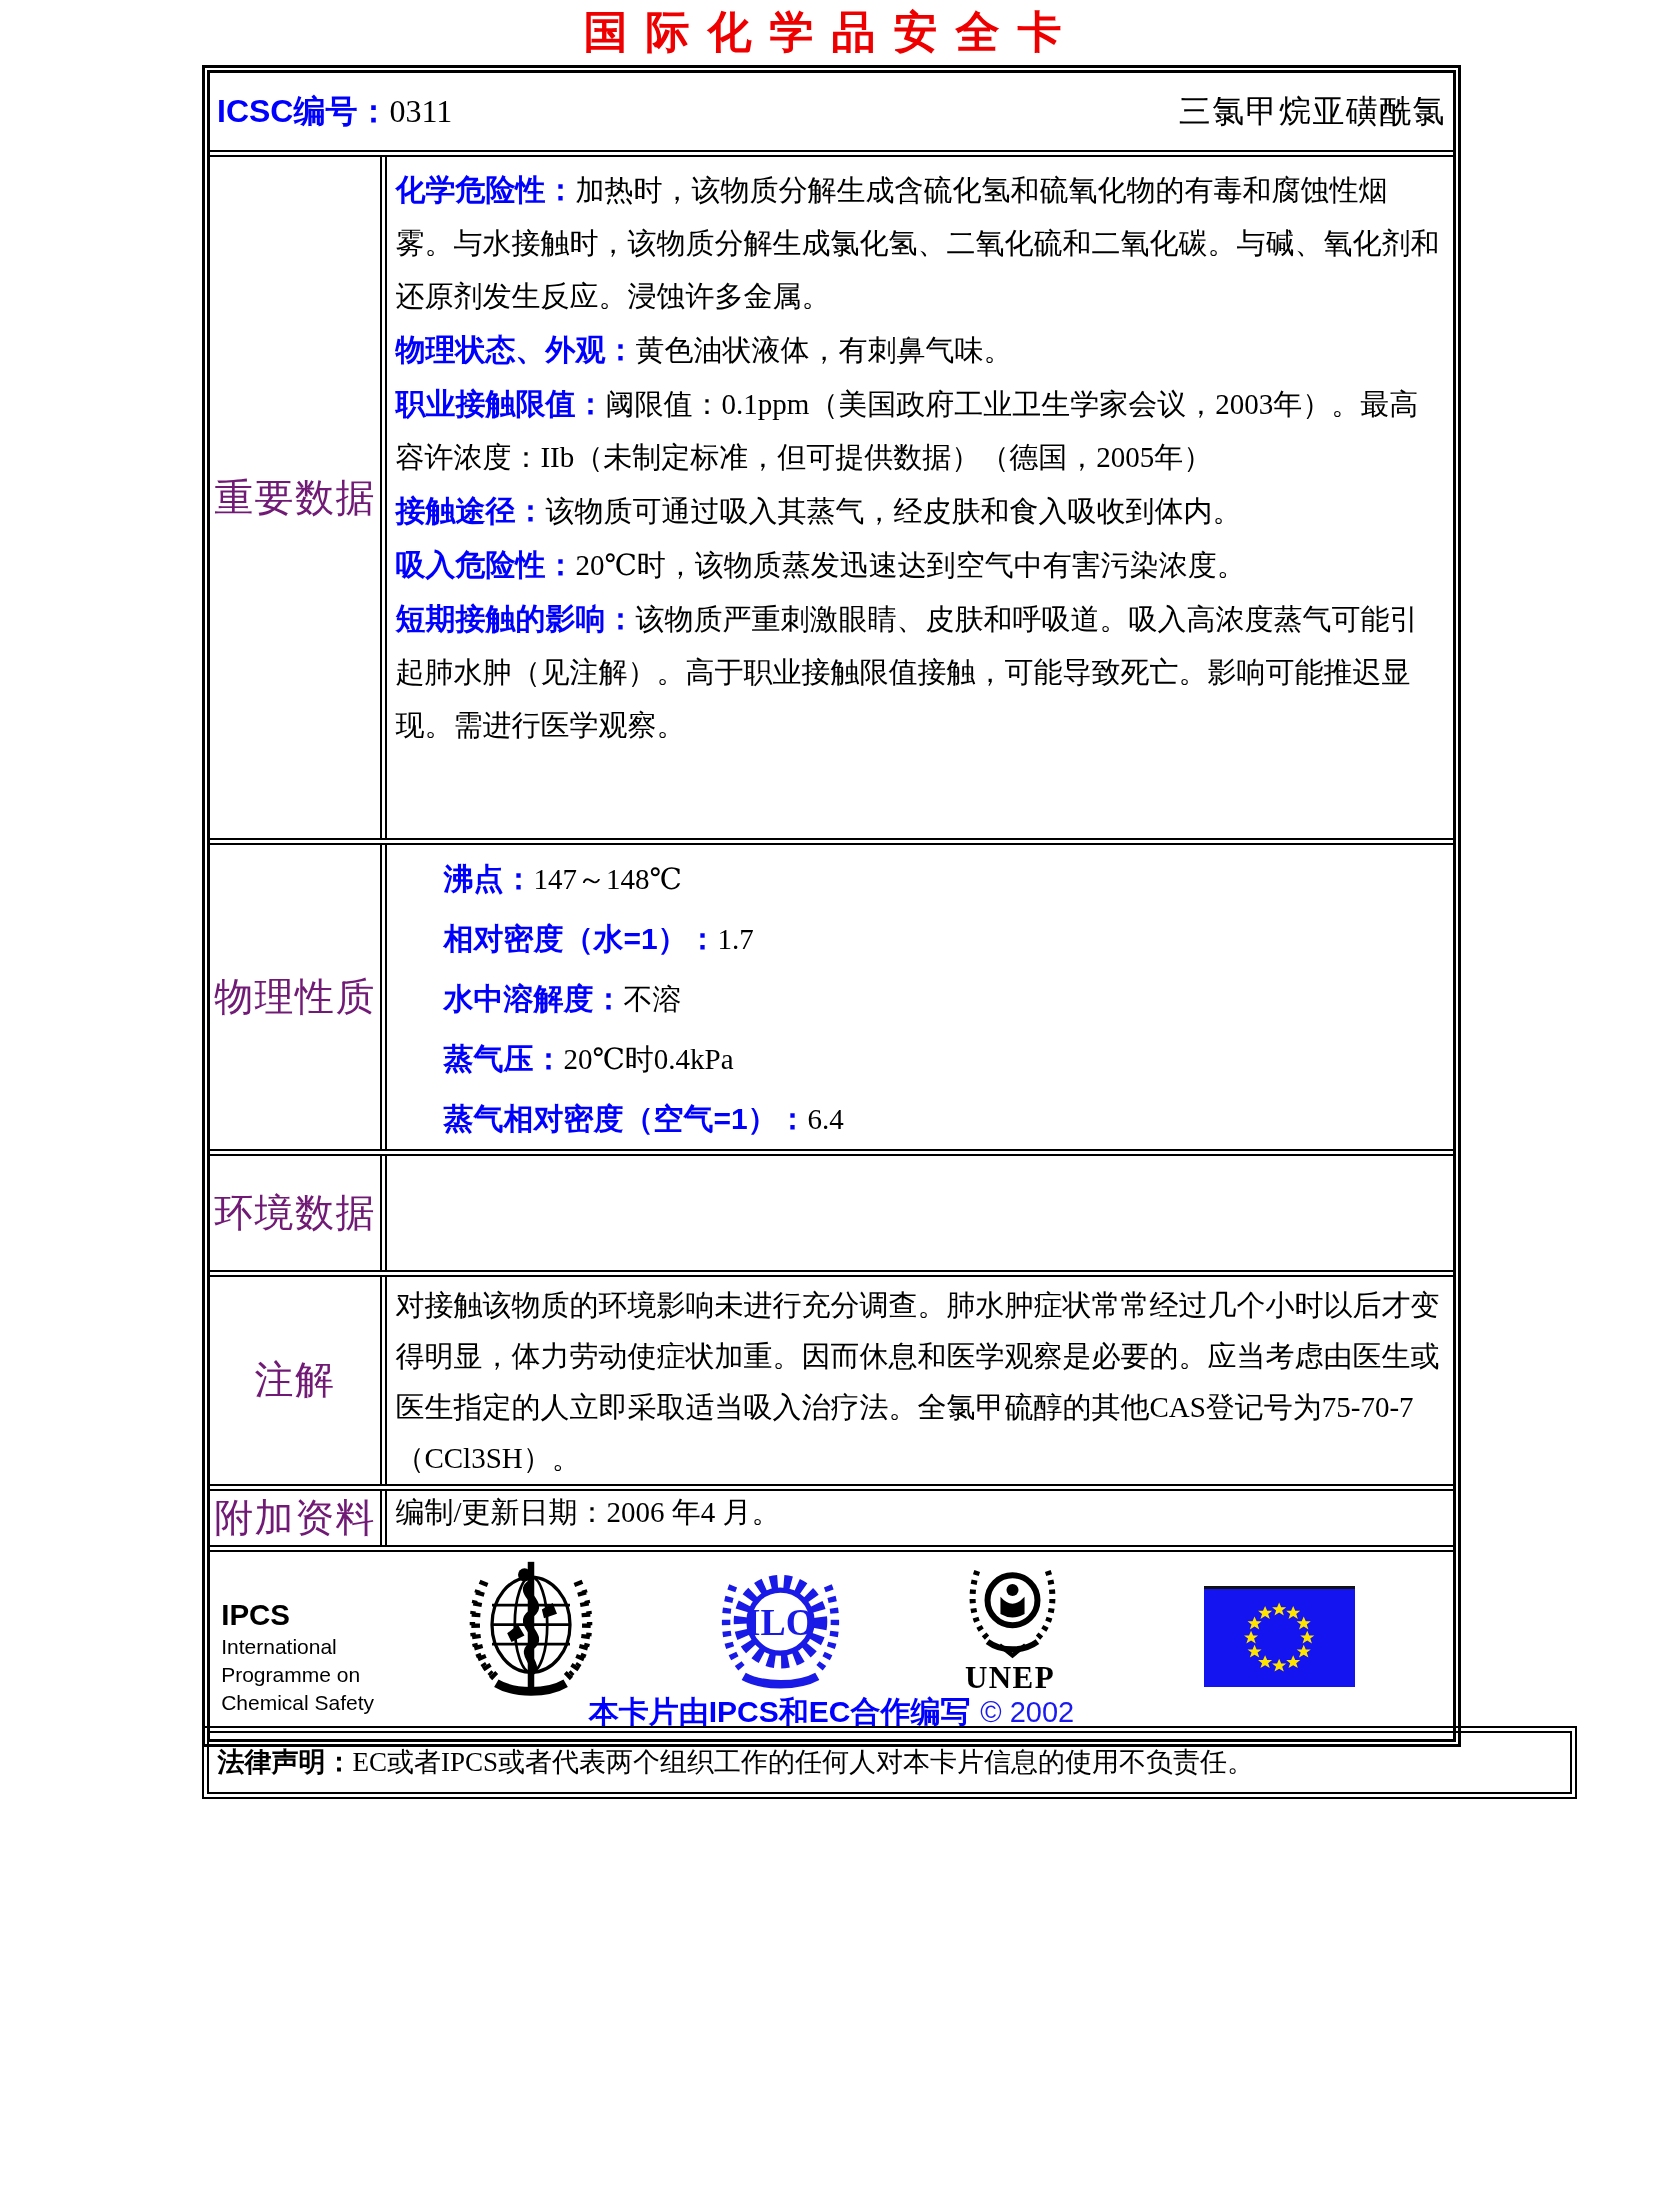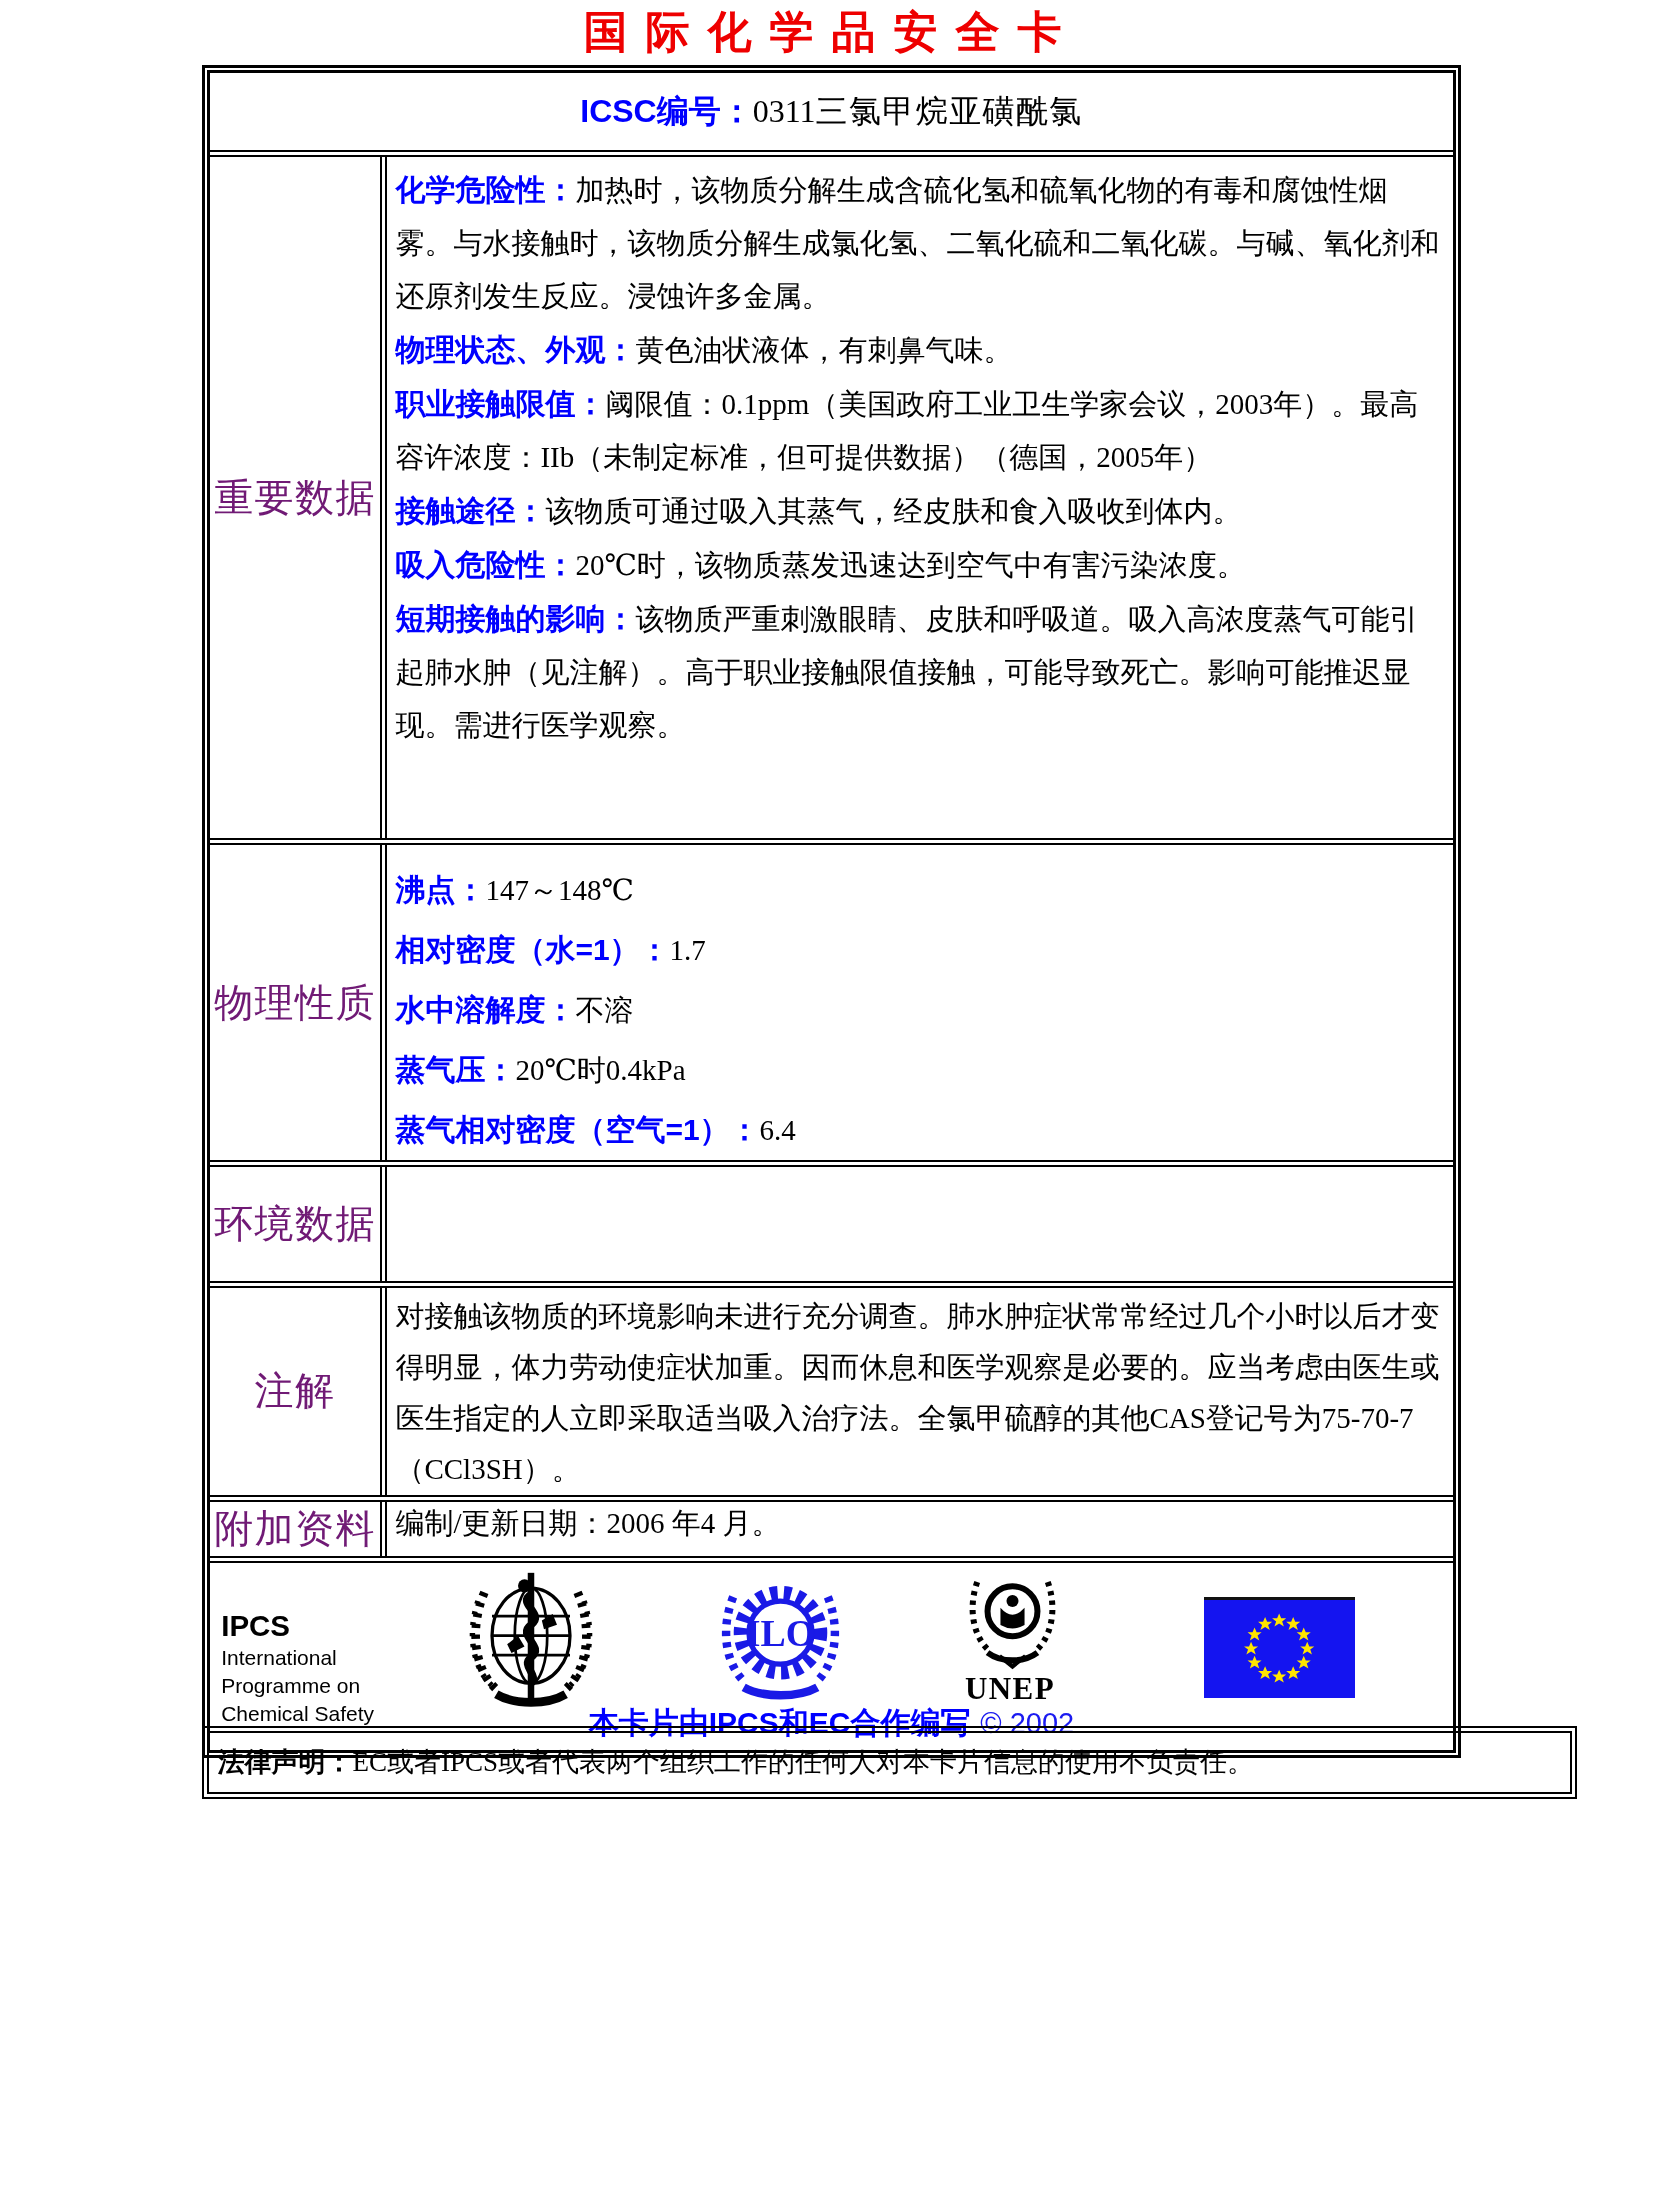--- a/index.html
+++ b/index.html
@@ -5,35 +5,35 @@
   html,body{margin:0;padding:0;background:#ffffff;}
   .page{position:relative;width:1663px;height:2205px;background:#ffffff;overflow:hidden;
         font-family:"Liberation Serif","DejaVu Serif",serif;color:#000;}
   .title{position:absolute;left:202px;top:2.8px;width:1259px;text-align:center;
          font-family:"Liberation Serif","DejaVu Serif",serif;
          font-weight:bold;font-size:44px;letter-spacing:18px;color:#ee0000;white-space:nowrap;}
   .card{position:absolute;left:202px;top:65px;width:1259px;box-sizing:border-box;
         border:8.4px double #000;background:#fff;}
   .row{display:flex;box-sizing:border-box;}
   .row + .row{border-top:7px double #000;}
-  .header-row{min-height:77px;align-items:center;justify-content:center;
+  .header-row{min-height:77px;align-items:center;justify-content:space-between;
               padding:15px 7px;font-size:32px;}
   .hleft{white-space:nowrap;}
   .hnum{font-family:"Liberation Serif","DejaVu Serif",serif;color:#000;}
   .hright{font-size:32px;letter-spacing:1.4px;}
   .blue{color:#0000ff;font-family:"Liberation Sans","DejaVu Sans",sans-serif;font-weight:bold;}
   .label-cell{flex:0 0 170px;display:flex;align-items:center;justify-content:center;
               border-right:7px double #000;color:#701a75;
               font-family:"Liberation Sans","DejaVu Sans",sans-serif;
               font-weight:normal;font-size:39px;letter-spacing:1.4px;text-align:center;}
   .content-cell{flex:1;padding:5.6px 12.6px 0 8.4px;font-size:29px;line-height:53px;}
   .content-cell .ilabel{font-size:30px;}
   .r-important{min-height:688px;}
   .r-physical{min-height:294px;}
-  .r-physical .content-cell{line-height:59px;padding-top:15px;}
+  .r-physical .content-cell{line-height:59px;padding-top:4px;margin-left:48px;}
   .r-environment{min-height:121px;}
   .r-notes{min-height:205px;}
   .r-notes .content-cell{line-height:51px;padding-top:2.8px;border-radius:10px;}
   .r-additional{min-height:44px;}
   .r-additional .content-cell{line-height:41px;padding-top:1px;}
   .logos-row{min-height:194px;position:relative;display:block;}
   .ipcs-block{position:absolute;left:11.2px;top:44px;
               font-family:"Liberation Sans","DejaVu Sans",sans-serif;}
   .ipcs-acronym{font-weight:bold;font-size:29.5px;line-height:37px;}
   .ipcs-line{font-size:21px;line-height:28px;}

